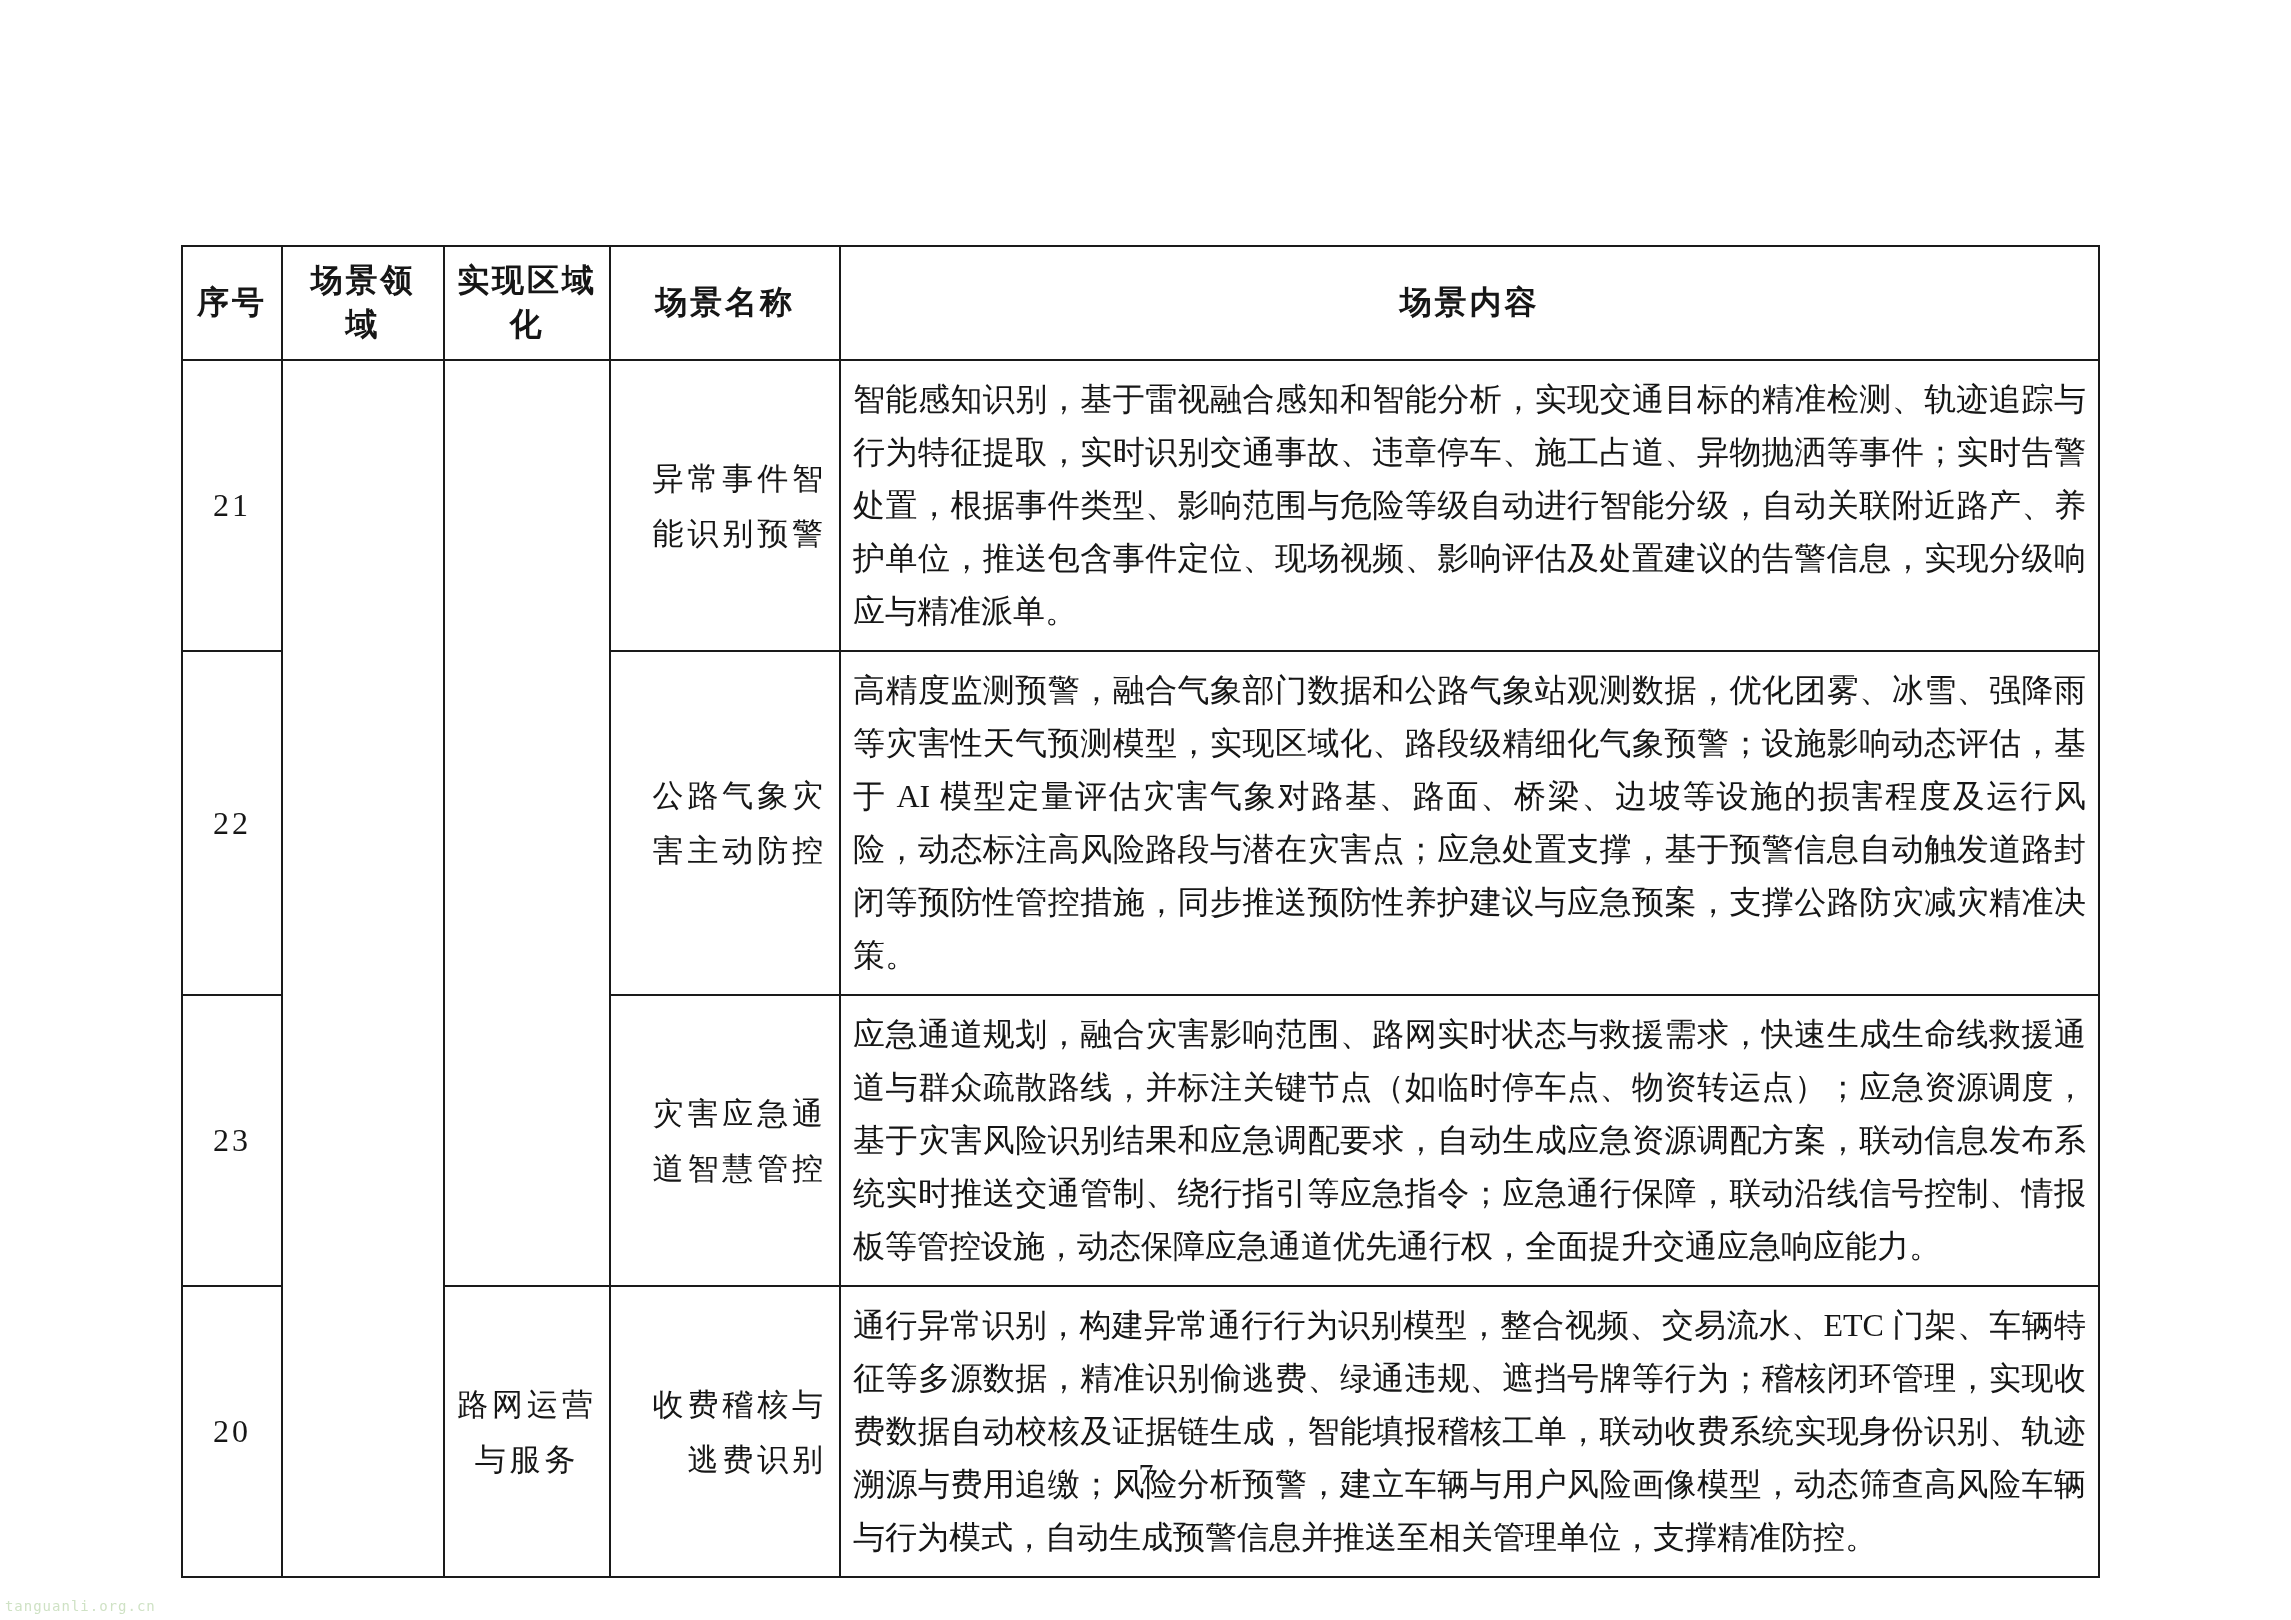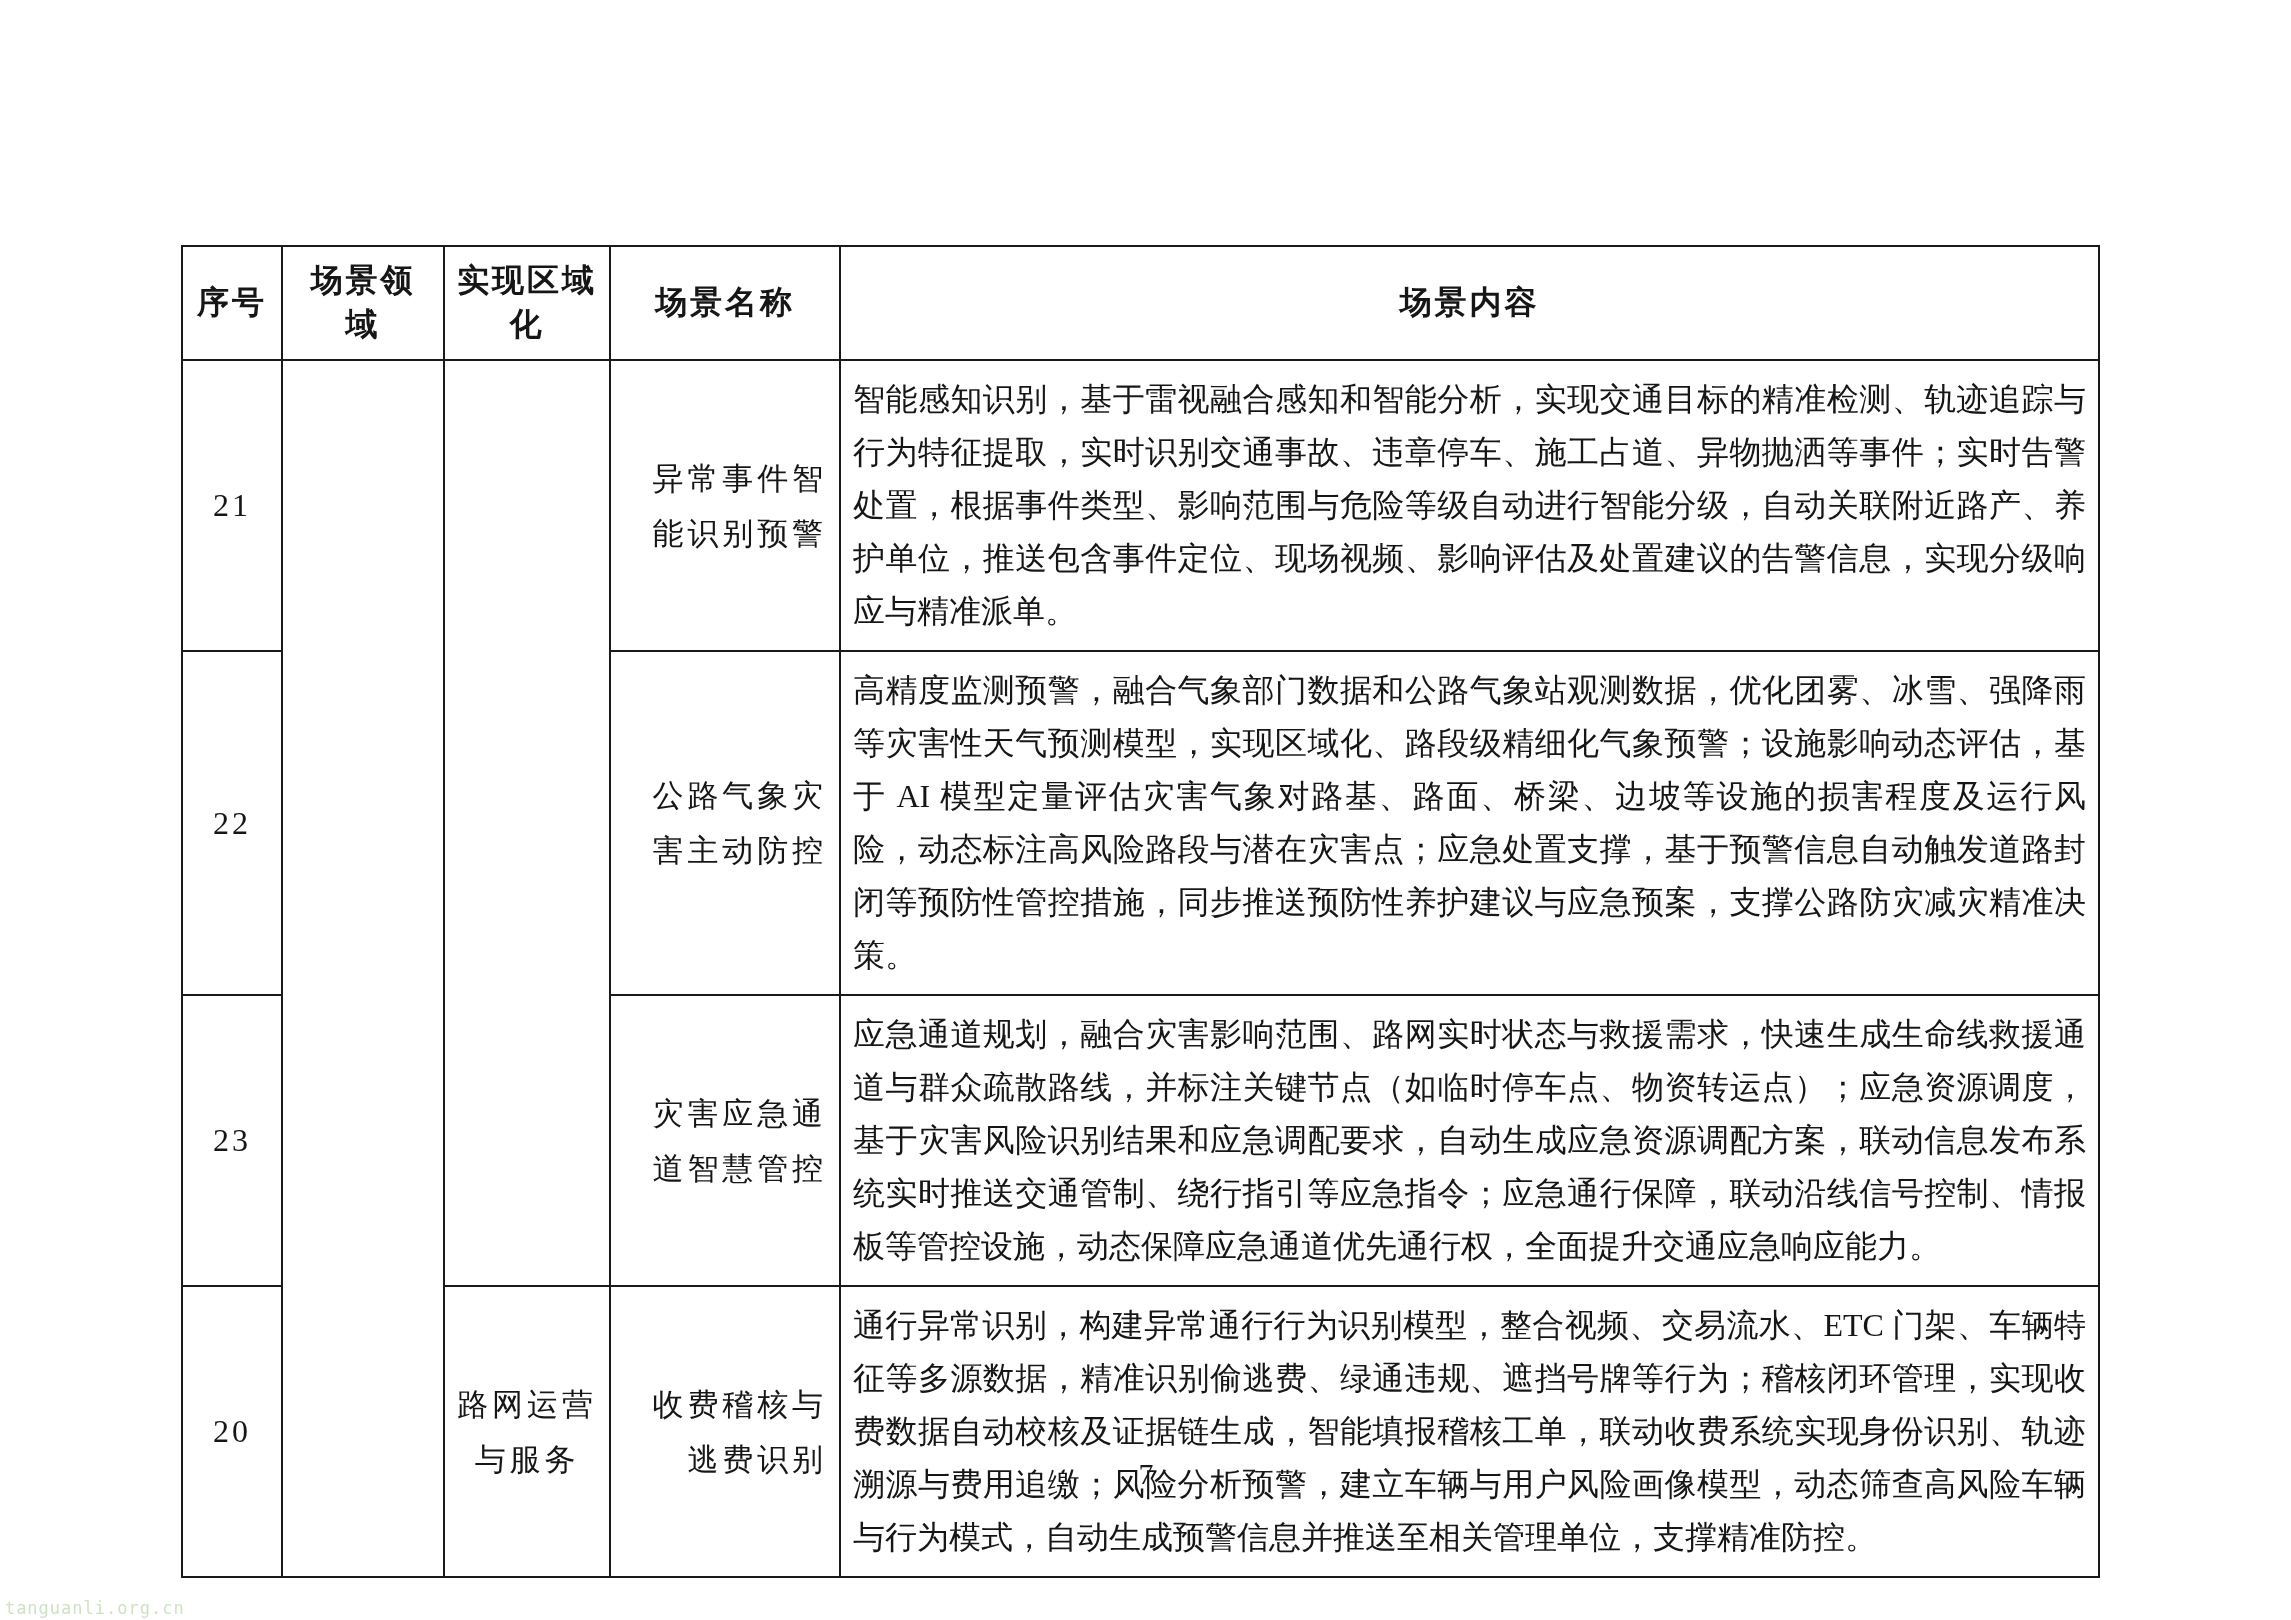--- a/index.html
+++ b/index.html
@@ -59,21 +59,21 @@
   }
   .pageno{
     position:absolute;left:0;right:0;top:1457px;
     text-align:center;
     font-size:30px;
     color:#1a1a1a;
   }
   .watermark{
     position:absolute;left:4.9px;top:1598px;
     font-family:"DejaVu Sans Mono",monospace;
-    font-size:17px;
+    font-size:14px;
     letter-spacing:1px;
     color:#cfe2c5;
   }
 </style>
 </head>
 <body>
 
 <div class="page">
 
   <table class="scenario">

